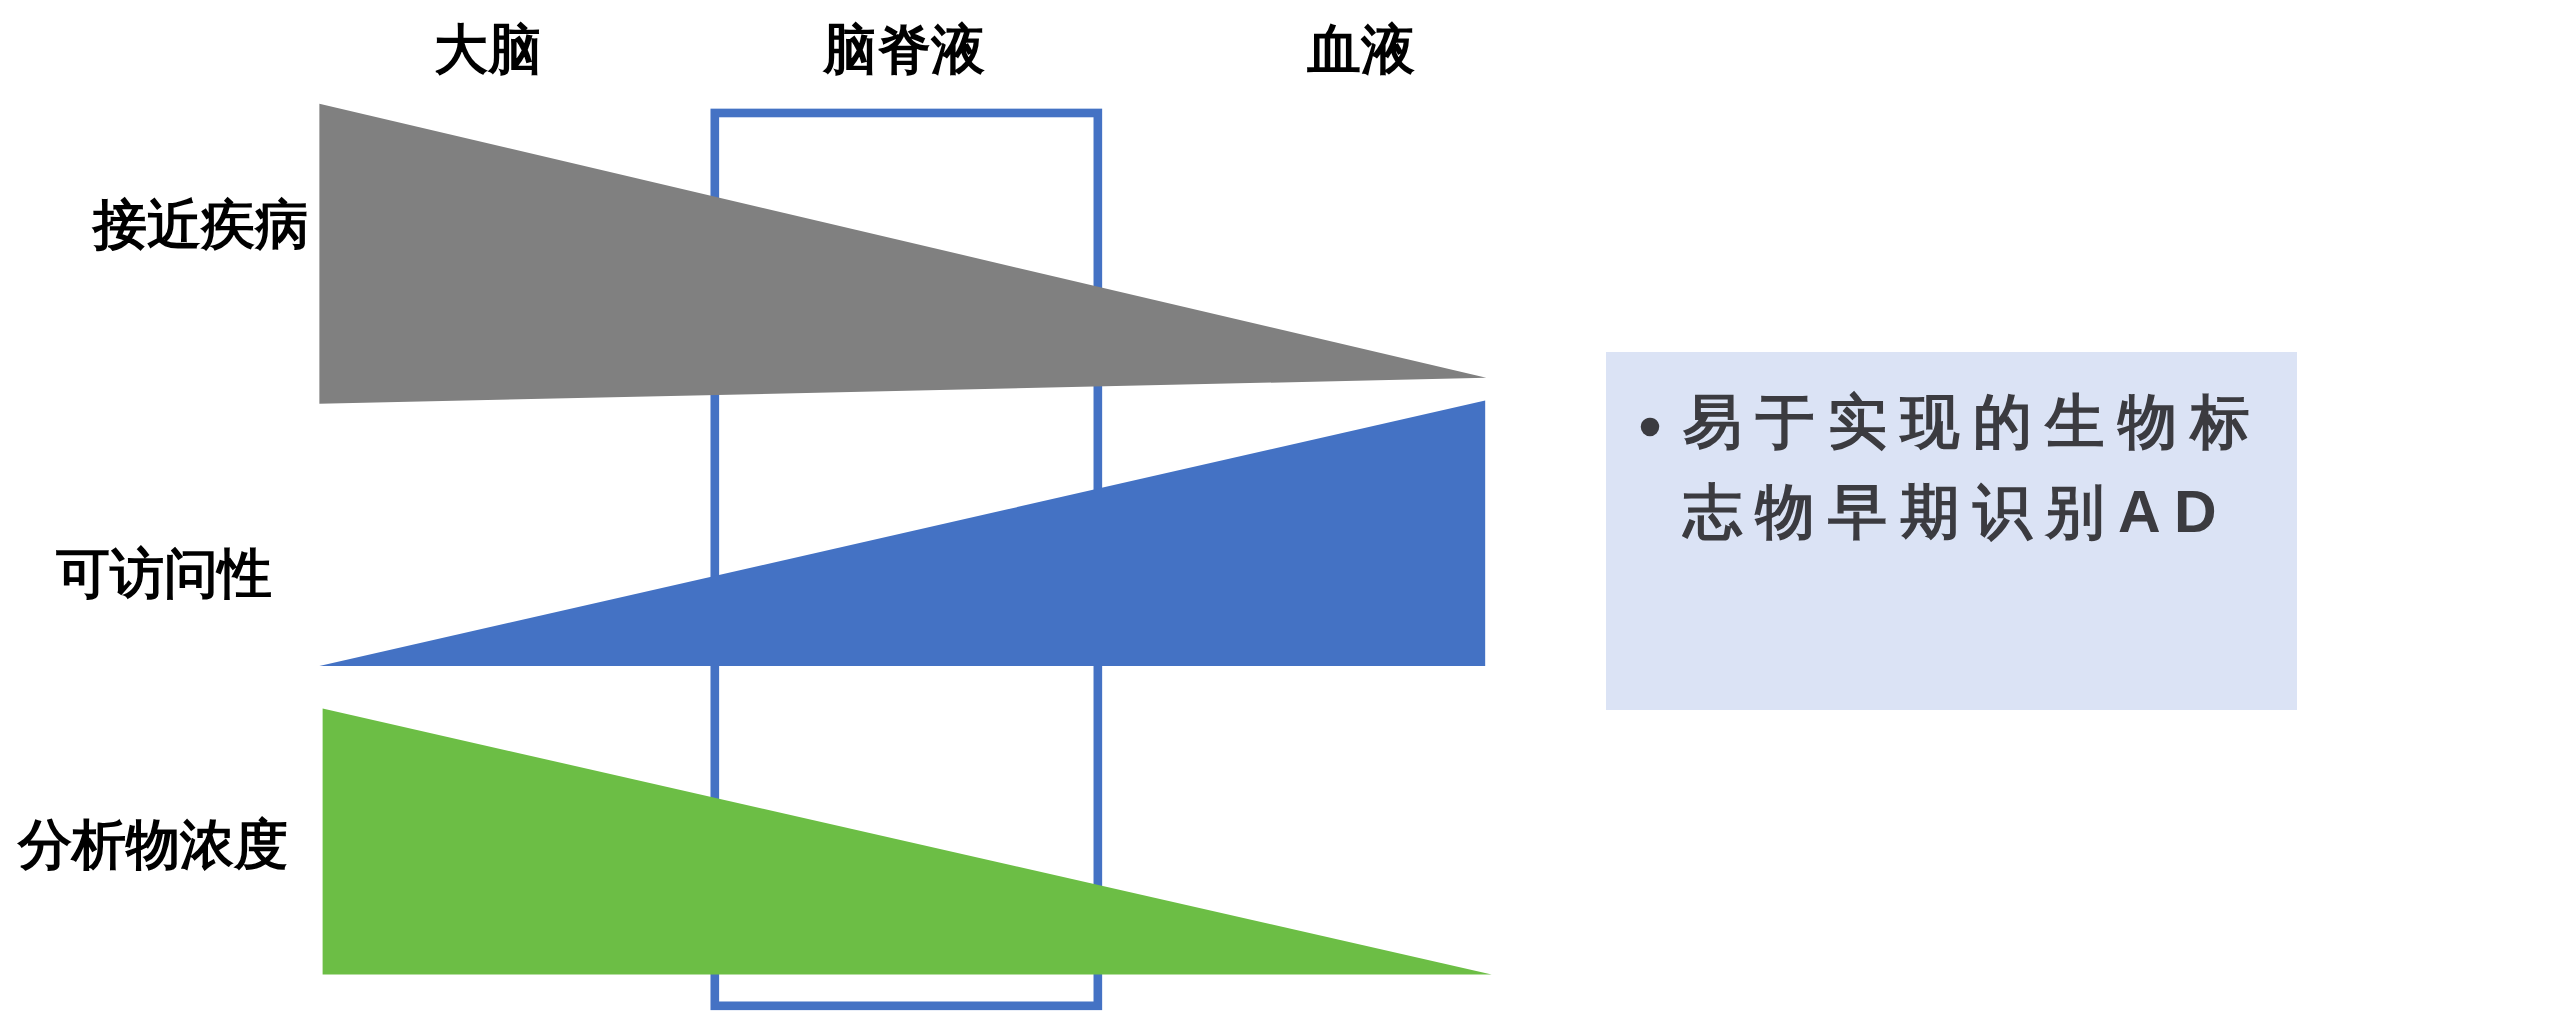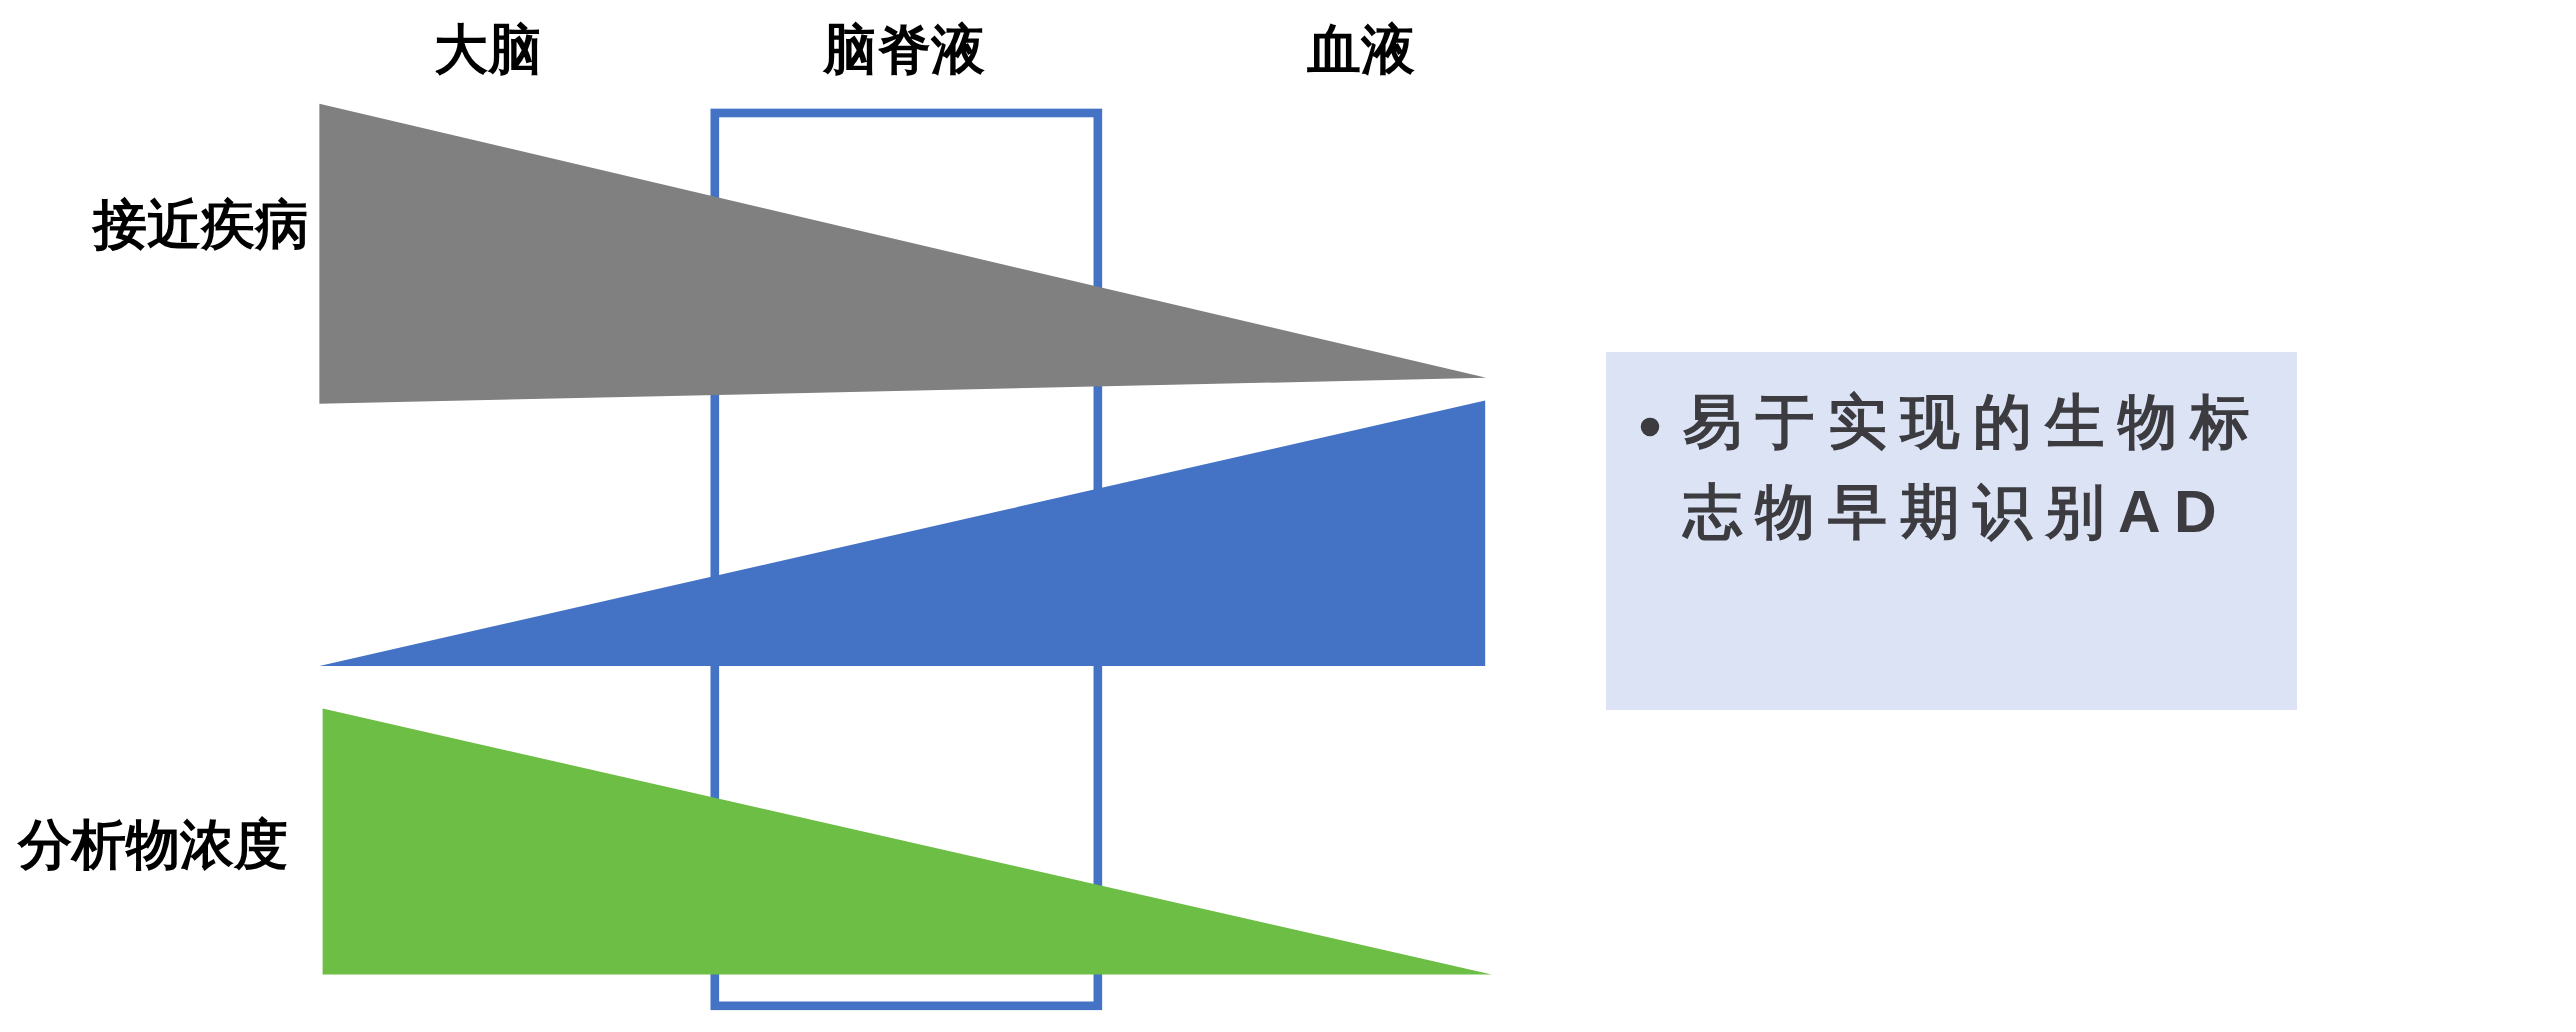--- a/index.html
+++ b/index.html
@@ -53,20 +53,21 @@
     <polygon points="592,192 592,748 2755,700" fill="#808080"></polygon>
     <polygon points="592,1234 2753,742 2753,1234" fill="#4472C4"></polygon>
     <polygon points="598,1313 598,1806 2765,1806" fill="#6CBE45"></polygon>
   </svg>
 
   <div class="hdr hdr-brain">大脑</div>
   <div class="hdr hdr-csf">脑脊液</div>
   <div class="hdr hdr-blood">血液</div>
 
   <div class="rowlab lab-proximity">接近疾病</div>
+  <div class="rowlab lab-access">可访问性</div>
   <div class="rowlab lab-analyte">分析物浓度</div>
 
   <div class="note" style="background-color: rgb(219, 227, 245);">
     <span class="bullet" style="color: rgb(59, 59, 64);">●</span>
     <div class="lines" style="color: rgb(59, 59, 64);">
       <div class="l2">易于实现的生物标</div>
       <div class="l3">志物早期识别AD</div>
     </div>
   </div>
 

